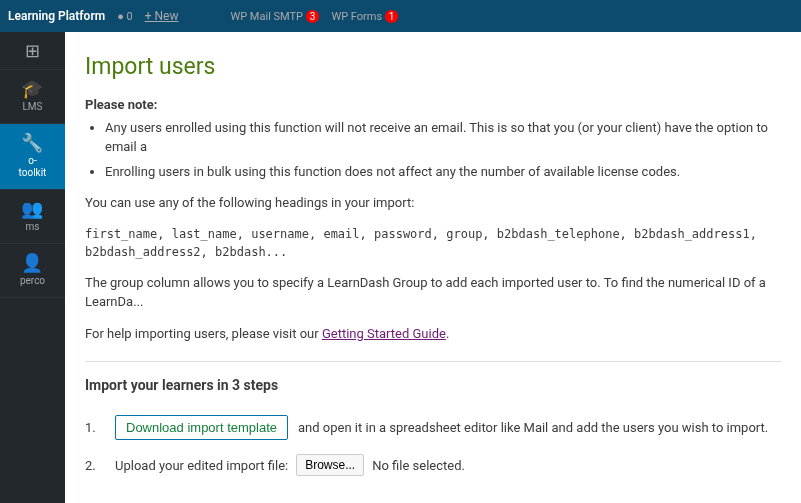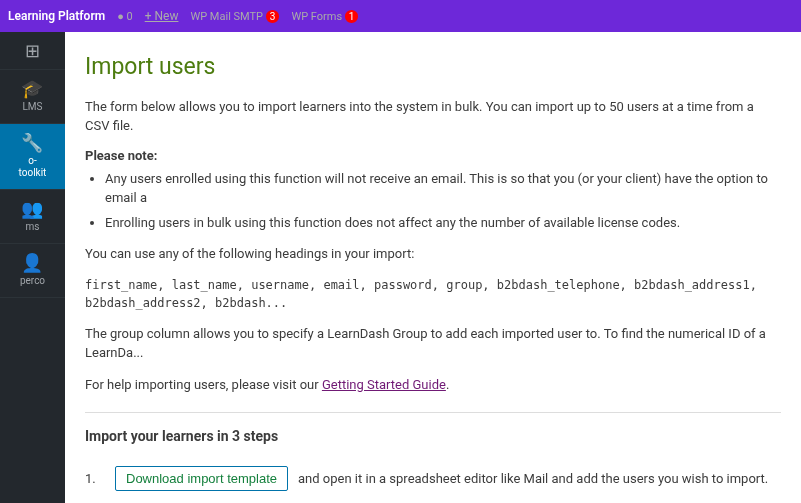--- a/index.html
+++ b/index.html
@@ -14,21 +14,21 @@
       background: #f1f1f1;
       color: #3c3c3c;
       width: 801px;
       height: 503px;
       overflow: hidden;
       display: flex;
       flex-direction: column;
     }
 
     .top-bar {
-      background: #6d28d9;
+      background: #0c4a6e;
       height: 30px;
       display: flex;
       align-items: center;
       padding: 16px 8px;
       flex-shrink: 0;
     }
 
     .top-bar-content {
       display: flex;
       align-items: center;
@@ -215,21 +215,21 @@
     }
   </style>
 </head>
 <body>
 
 <div class="top-bar">
   <div class="top-bar-content">
     <span class="top-bar-logo">Learning Platform</span>
     <span style="color:#aaa; font-size:11px;">● 0</span>
     <span style="color:#aaa; font-size:12px;text-decoration:underline;">+ New</span>
-    <span style="color:#aaa; font-size:11px;">WP Mail SMTP <span style="background:#f00;color:#fff;border-radius:50%;padding:1px 4px;font-size:10px;">3</span></span>
+    <span style="color:#aaa; font-size:11px;margin-left:40px;">WP Mail SMTP <span style="background:#f00;color:#fff;border-radius:50%;padding:1px 4px;font-size:10px;">3</span></span>
     <span style="color:#aaa; font-size:11px;">WP Forms <span style="background:#f00;color:#fff;border-radius:50%;padding:1px 4px;font-size:10px;">1</span></span>
   </div>
 </div>
 
 <div class="main-layout">
 
   <div class="sidebar">
     <div class="sidebar-item">
       <div class="sidebar-icon">⊞</div>
     </div>
@@ -249,21 +249,20 @@
       <div class="sidebar-icon">👤</div>
       <div class="sidebar-sub-label">perco</div>
     </div>
   </div>
 
   <div class="content-area">
     <div class="page-content">
 
       <h1 class="page-title">Import users</h1>
 
-      <p class="intro-text">The form below allows you to import learners into the system in bulk. You can import up to 50 users at a time from a CSV file.</p>
 
       <p class="please-note">Please note:</p>
 
       <ul class="bullet-list">
         <li>Any users enrolled using this function will not receive an email. This is so that you (or your client) have the option to email a</li>
         <li>Enrolling users in bulk using this function does not affect any the number of available license codes.</li>
       </ul>
 
       <p class="intro-text">You can use any of the following headings in your import:</p>
 

